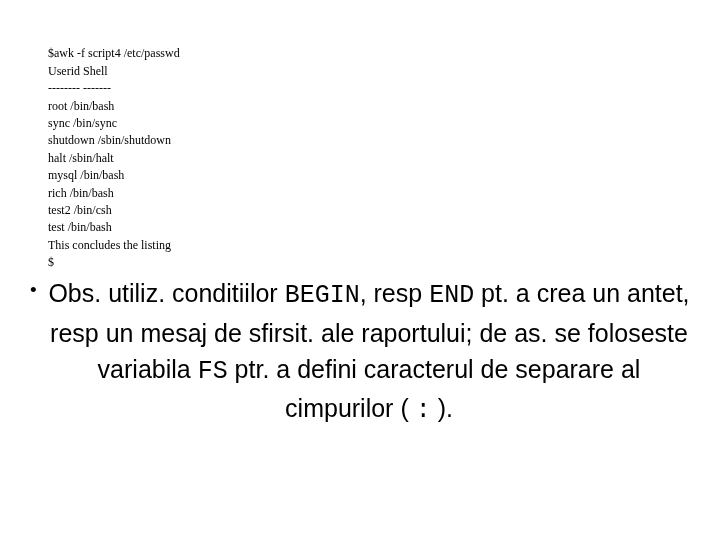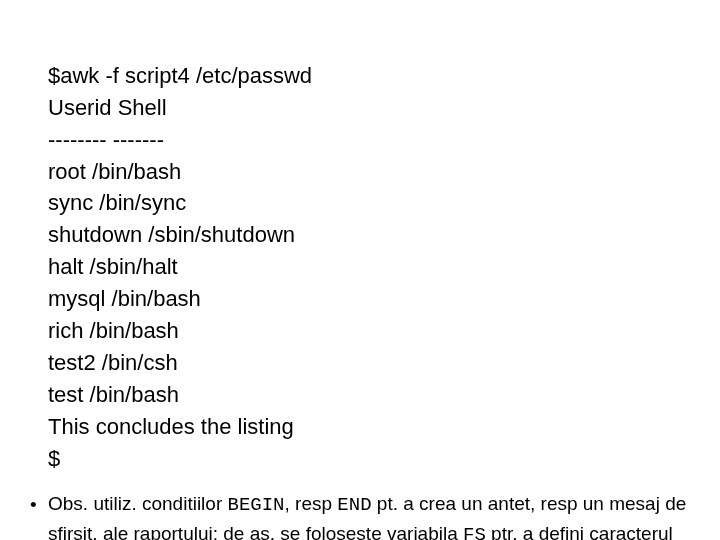--- a/index.html
+++ b/index.html
@@ -11,44 +11,45 @@
     font-family: Arial, Helvetica, sans-serif;
     font-size: 19px;
     color: #000000;
   }
   .slide {
     box-sizing: border-box;
     padding: 28px 30px 30px 48px;
     line-height: 1.45;
   }
   .code-block {
-    font-family: Liberation Sans, sans-serif;
-    font-size: 22px;
+    font-family: Liberation Serif, serif;
+    font-size: 12px;
     white-space: pre;
     line-height: 1.45;
-    margin-bottom: 16px;
+    margin-bottom: 4px;
   }
   .bullet-row {
     display: flex;
     align-items: flex-start;
     margin-left: -18px;
   }
   .bullet-dot {
     flex: 0 0 auto;
     width: 18px;
     text-align: left;
     font-size: 19px;
     line-height: 1.45;
     padding-top: 1px;
   }
   .bullet-text {
     flex: 1 1 auto;
     font-family: Arial, Helvetica, sans-serif;
-    font-size: 19px;
+    font-size: 25px;
     line-height: 1.45;
+    text-align: center;
   }
   .mono {
     font-family: "Courier New", Courier, monospace;
   }
 </style>
 </head>
 <body>
 
 <div class="slide">
 

